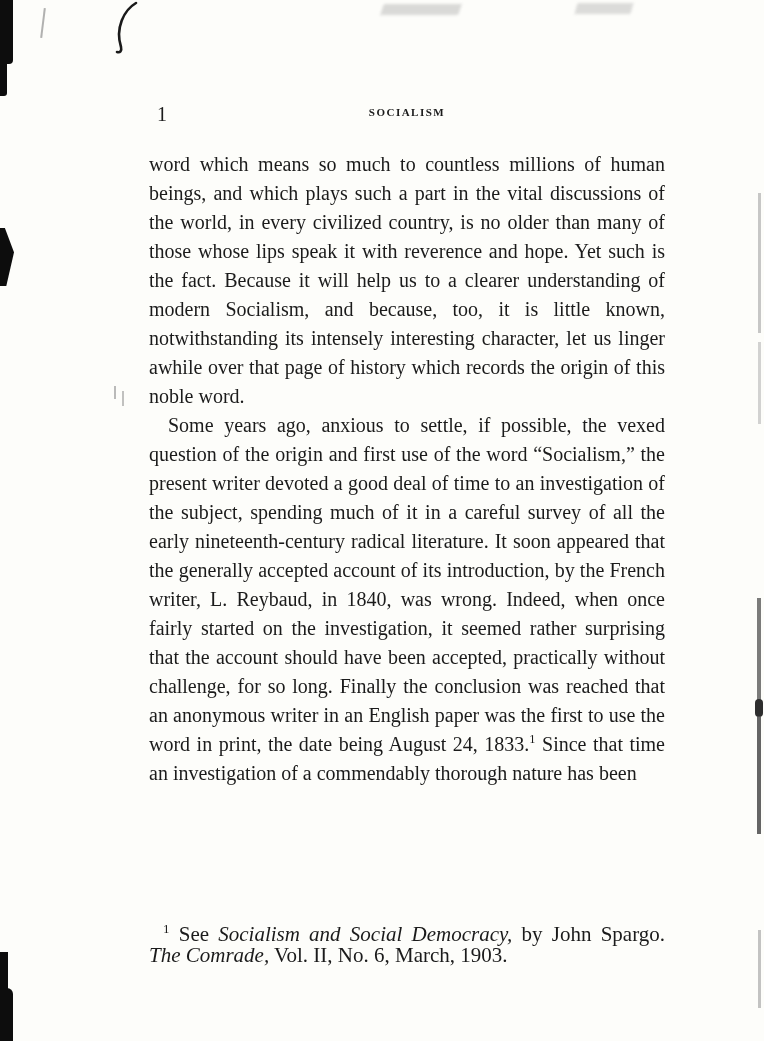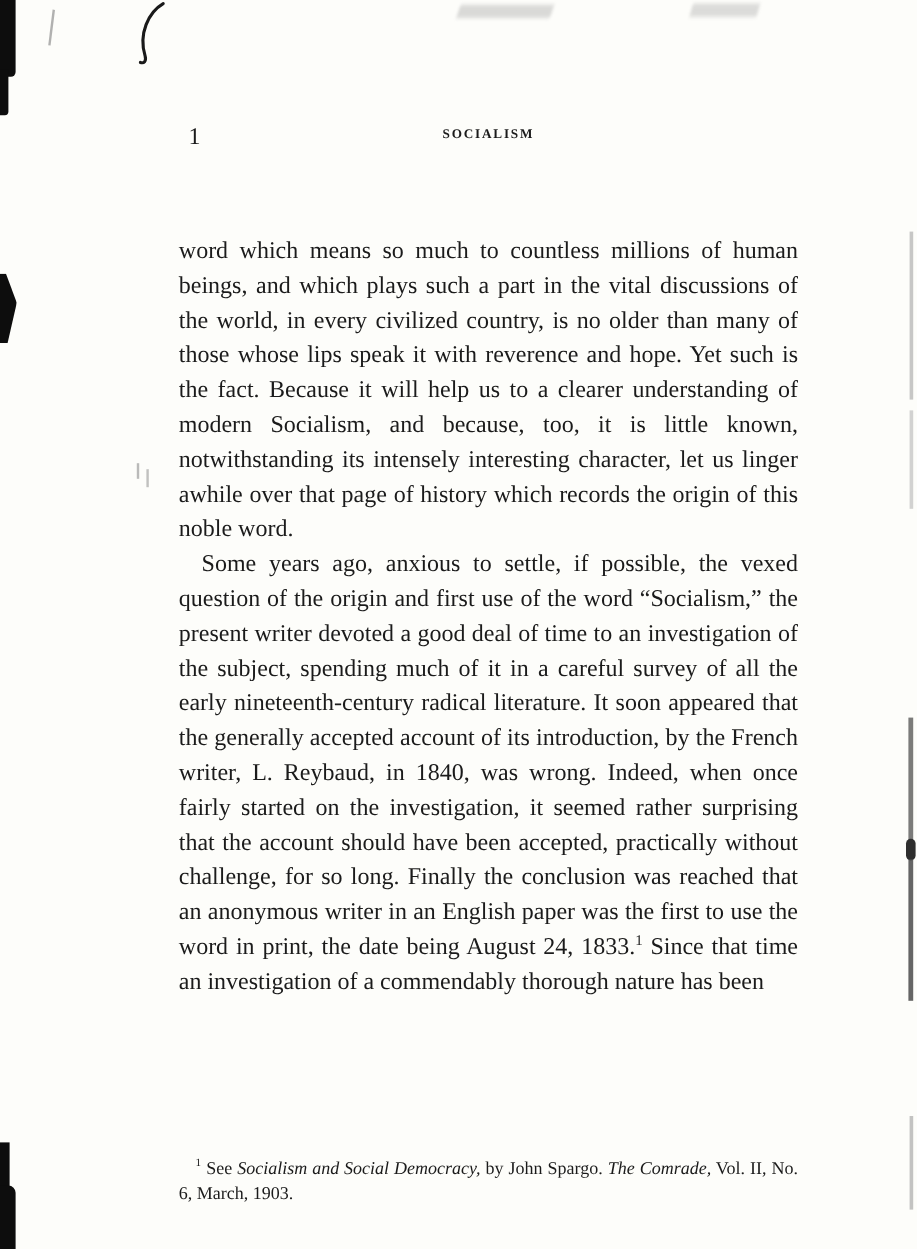--- a/index.html
+++ b/index.html
@@ -37,28 +37,28 @@
   .page-number{
     position:absolute;left:157px;top:103px;
     font-size:20px;letter-spacing:.5px;
   }
   .running-head{
     position:absolute;left:149px;top:106px;width:516px;
     text-align:center;font-size:11px;font-weight:bold;letter-spacing:1.5px;
   }
   .body-text{
     position:absolute;left:149px;top:150px;width:516px;
-    font-size:20px;line-height:29px;text-align:justify;margin-top:45px;
+    font-size:20px;line-height:29px;text-align:justify;
   }
   .body-text p{margin:0;}
   .body-text p.indented{text-indent:19px;}
   sup{font-size:.62em;vertical-align:super;line-height:0;}
   .footnote{
-    position:absolute;left:149px;top:964px;width:516px;
-    font-size:15px;line-height:21px;text-align:justify;text-indent:14px;
+    position:absolute;left:149px;top:924px;width:516px;
+    font-size:21px;line-height:21px;text-align:justify;text-indent:14px;
   }
   .it{font-style:italic;}
 </style>
 </head>
 <body>
 
 <div class="artifact a-topbar1"></div>
 <div class="artifact a-topbar2"></div>
 <div class="artifact a-wedge"></div>
 <div class="artifact a-botbar1"></div>

